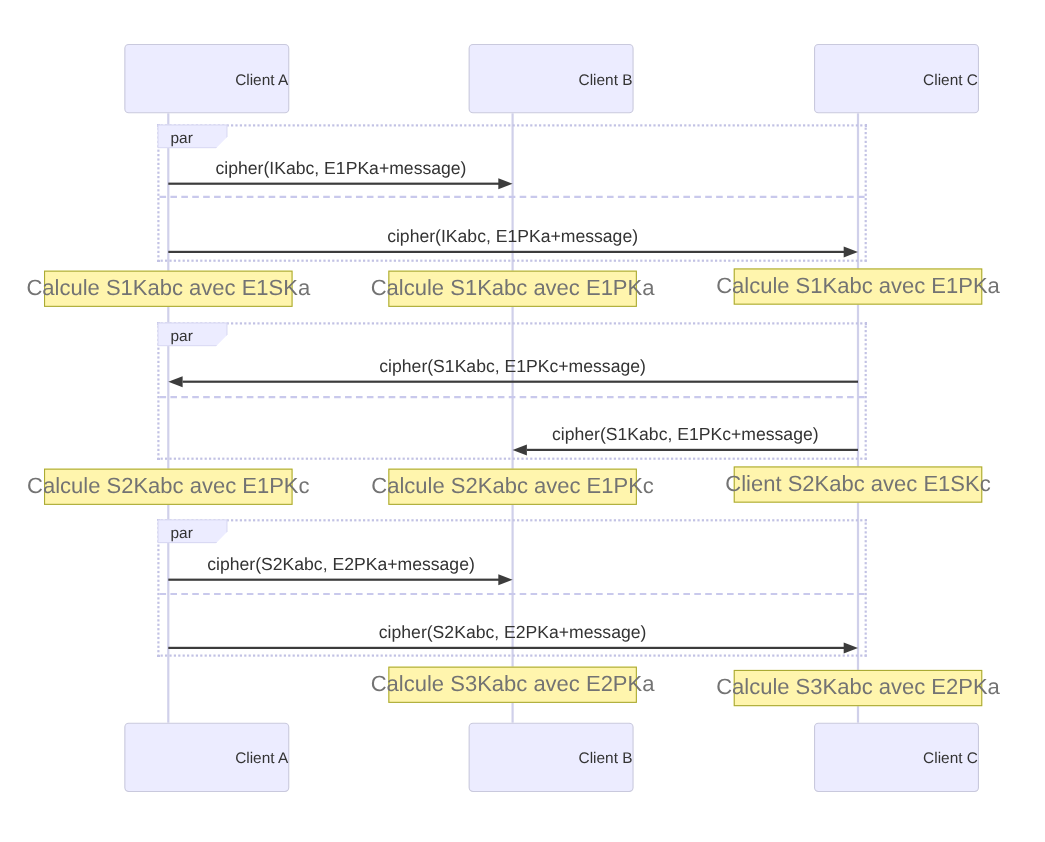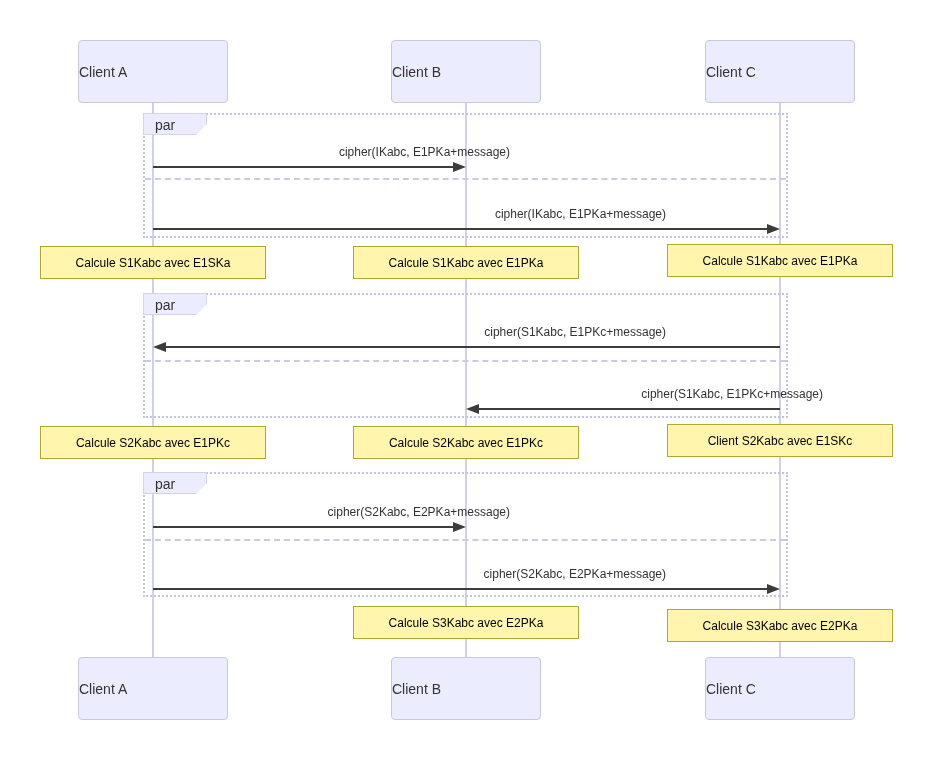--- a/index.html
+++ b/index.html
@@ -24,23 +24,24 @@
   }
   .actor {
     position: absolute;
     width: 148px;
     height: 61px;
     background: #ECECFF;
     border: 1px solid #c9c9dd;
     border-radius: 4px;
     display: flex;
     align-items: center;
-    justify-content: flex-start;
+    justify-content: flex-end;
     font-size: 14px;
     color: #333333;
+    margin-left: 35px;
   }
   .frame {
     position: absolute;
     left: 143px;
     width: 641px;
     height: 121px;
     border: 2px dotted #c2c2e4;
   }
   .frame-label {
     position: absolute;
@@ -59,22 +60,22 @@
   .divider {
     position: absolute;
     left: 145px;
     width: 641px;
     height: 0;
     border-top: 2px dashed #c9c9ec;
   }
   .msg-label {
     position: absolute;
     width: 400px;
-    text-align: right;
-    font-size: 12px;
+    text-align: center;
+    font-size: 16px;
     color: #333333;
     white-space: nowrap;
   }
   .msg-line {
     position: absolute;
     height: 2px;
     background: #3c3c3c;
   }
   .arrow {
     position: absolute;
@@ -87,22 +88,22 @@
   .arrow.l { border-right: 13px solid #3c3c3c; }
   .note {
     position: absolute;
     width: 224px;
     height: 31px;
     background: #FFF5AD;
     border: 1px solid #AAAA33;
     display: flex;
     align-items: center;
     justify-content: center;
-    font-size: 12px;
-    color: #000000;
+    font-size: 20px;
+    color: #737373;
     white-space: nowrap;
   }
 </style>
 </head>
 <body>
 
 <div class="canvas">
 
   <div class="lifeline" style="left:152px;"></div>
   <div class="lifeline" style="left:465px;"></div>

